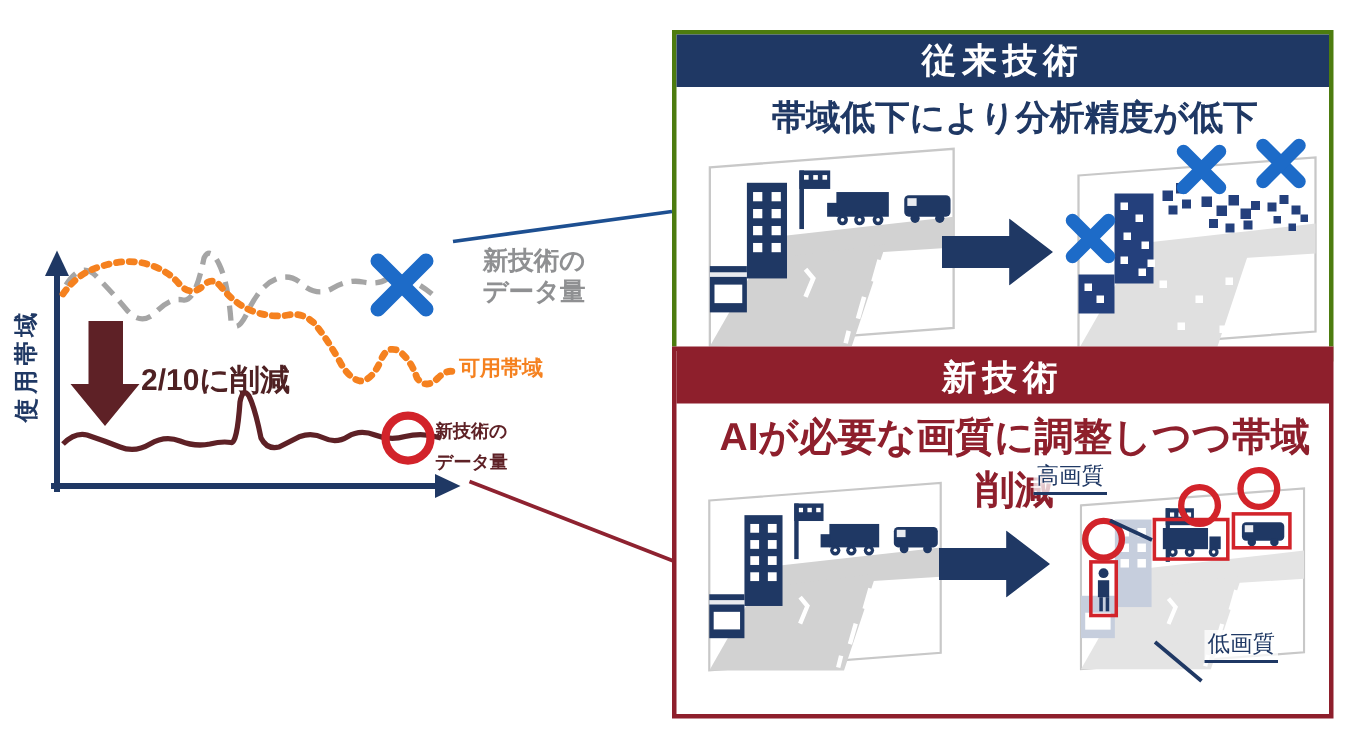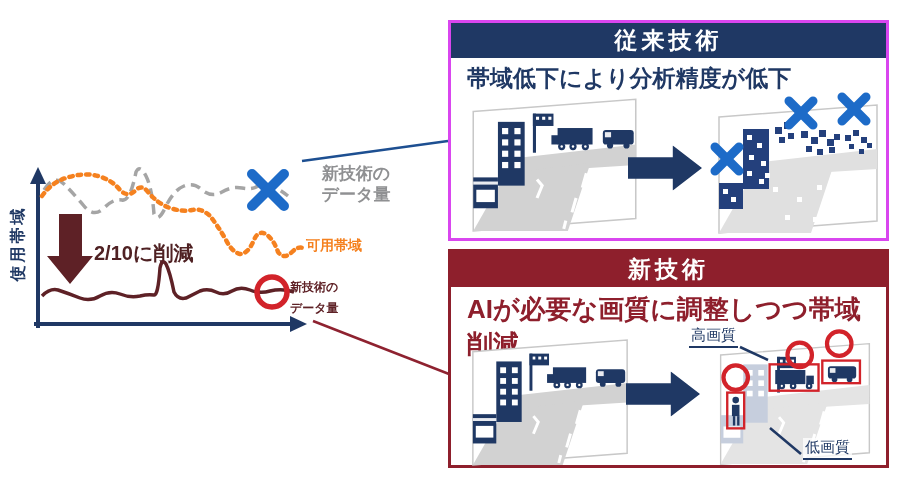--- a/index.html
+++ b/index.html
@@ -11,27 +11,27 @@
   .y-axis-label{left:-27px;top:233px;width:90px;text-align:center;color:#1f3864;
     font-size:16px;font-weight:bold;letter-spacing:3px;transform:rotate(-90deg);}
   .reduction-label{left:94px;top:240px;color:#4f2123;font-size:20px;font-weight:bold;}
   .legend-conventional{left:298px;top:163px;width:116px;text-align:center;color:#8f9092;
     font-size:17px;font-weight:bold;line-height:21px;}
   .legend-available{left:306px;top:237px;width:100px;color:#f5811f;font-size:14px;font-weight:bold;}
   .legend-new{left:290px;top:277px;width:104px;color:#5e2126;
     font-size:12px;font-weight:bold;line-height:21px;}
   
   .panel{position:absolute;left:448px;width:441px;background:#fff;box-sizing:border-box;}
-  .panel-conv{top:20px;height:221px;border:3px solid #d946ef;}
-  .panel-new{top:249px;height:219px;border:3px solid #8e1f2c;}
+  .panel-conv{top:20px;height:221px;border:3px solid #4d7c0f;}
+  .panel-new{top:231px;height:248px;border:3px solid #8e1f2c;}
   .panel-header{height:35px;display:flex;align-items:center;justify-content:center;
     color:#fff;font-size:23px;font-weight:bold;letter-spacing:4px;}
   .panel-conv .panel-header{background:#1f3864;}
   .panel-new .panel-header{background:#8e1f2c;}
-  .panel-desc{text-align:left;font-weight:bold;margin-top:5px;margin-left:16px;}
+  .panel-desc{text-align:center;font-weight:bold;margin-top:5px;margin-left:16px;}
   .panel-conv .panel-desc{color:#1f3864;font-size:23px;}
   .panel-new .panel-desc{color:#8e1f2c;font-size:26px;}
   .quality-label{position:absolute;color:#1f3864;font-size:15px;font-weight:normal;
     border-bottom:2.5px solid #1f3864;padding:0 2px 1px 2px;background:rgba(255,255,255,.75);
     text-shadow:0 0 2px #fff,0 0 2px #fff;z-index:5;}
   .hq-label{left:238px;top:74px;}
   .lq-label{left:352px;top:186px;}
   .overlay{left:0;top:0;z-index:4;pointer-events:none;}
 </style>
 </head>

